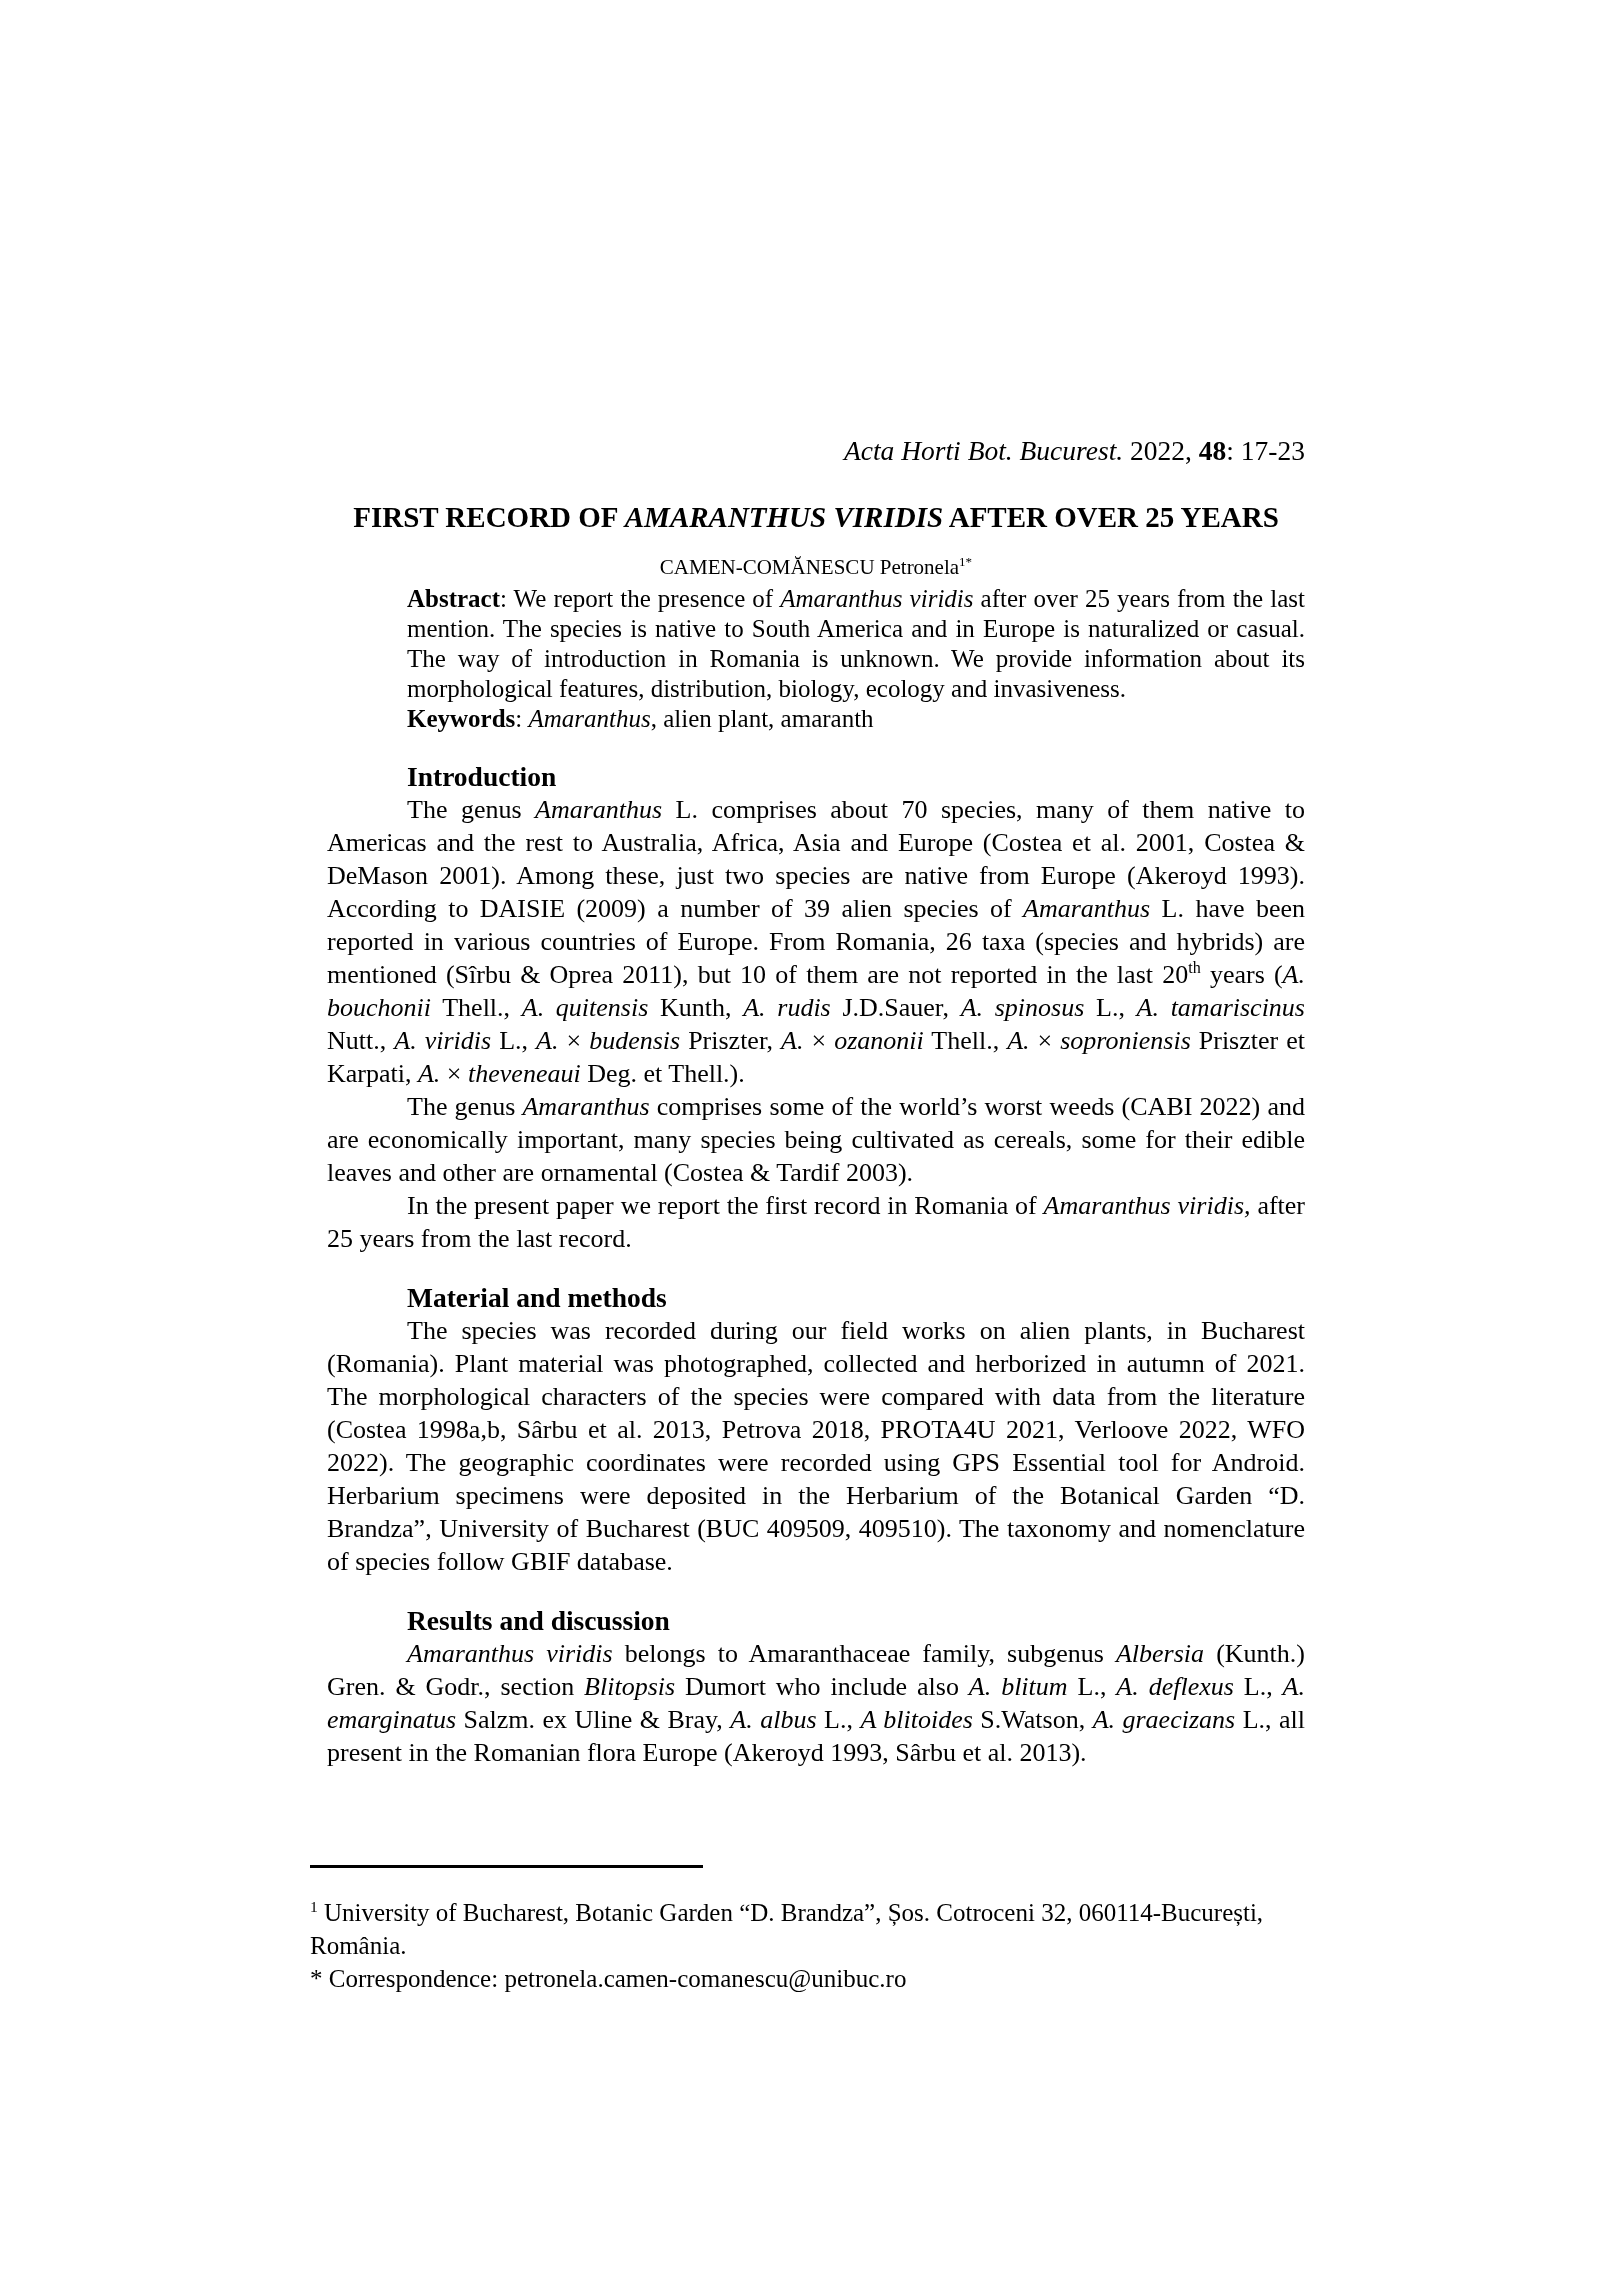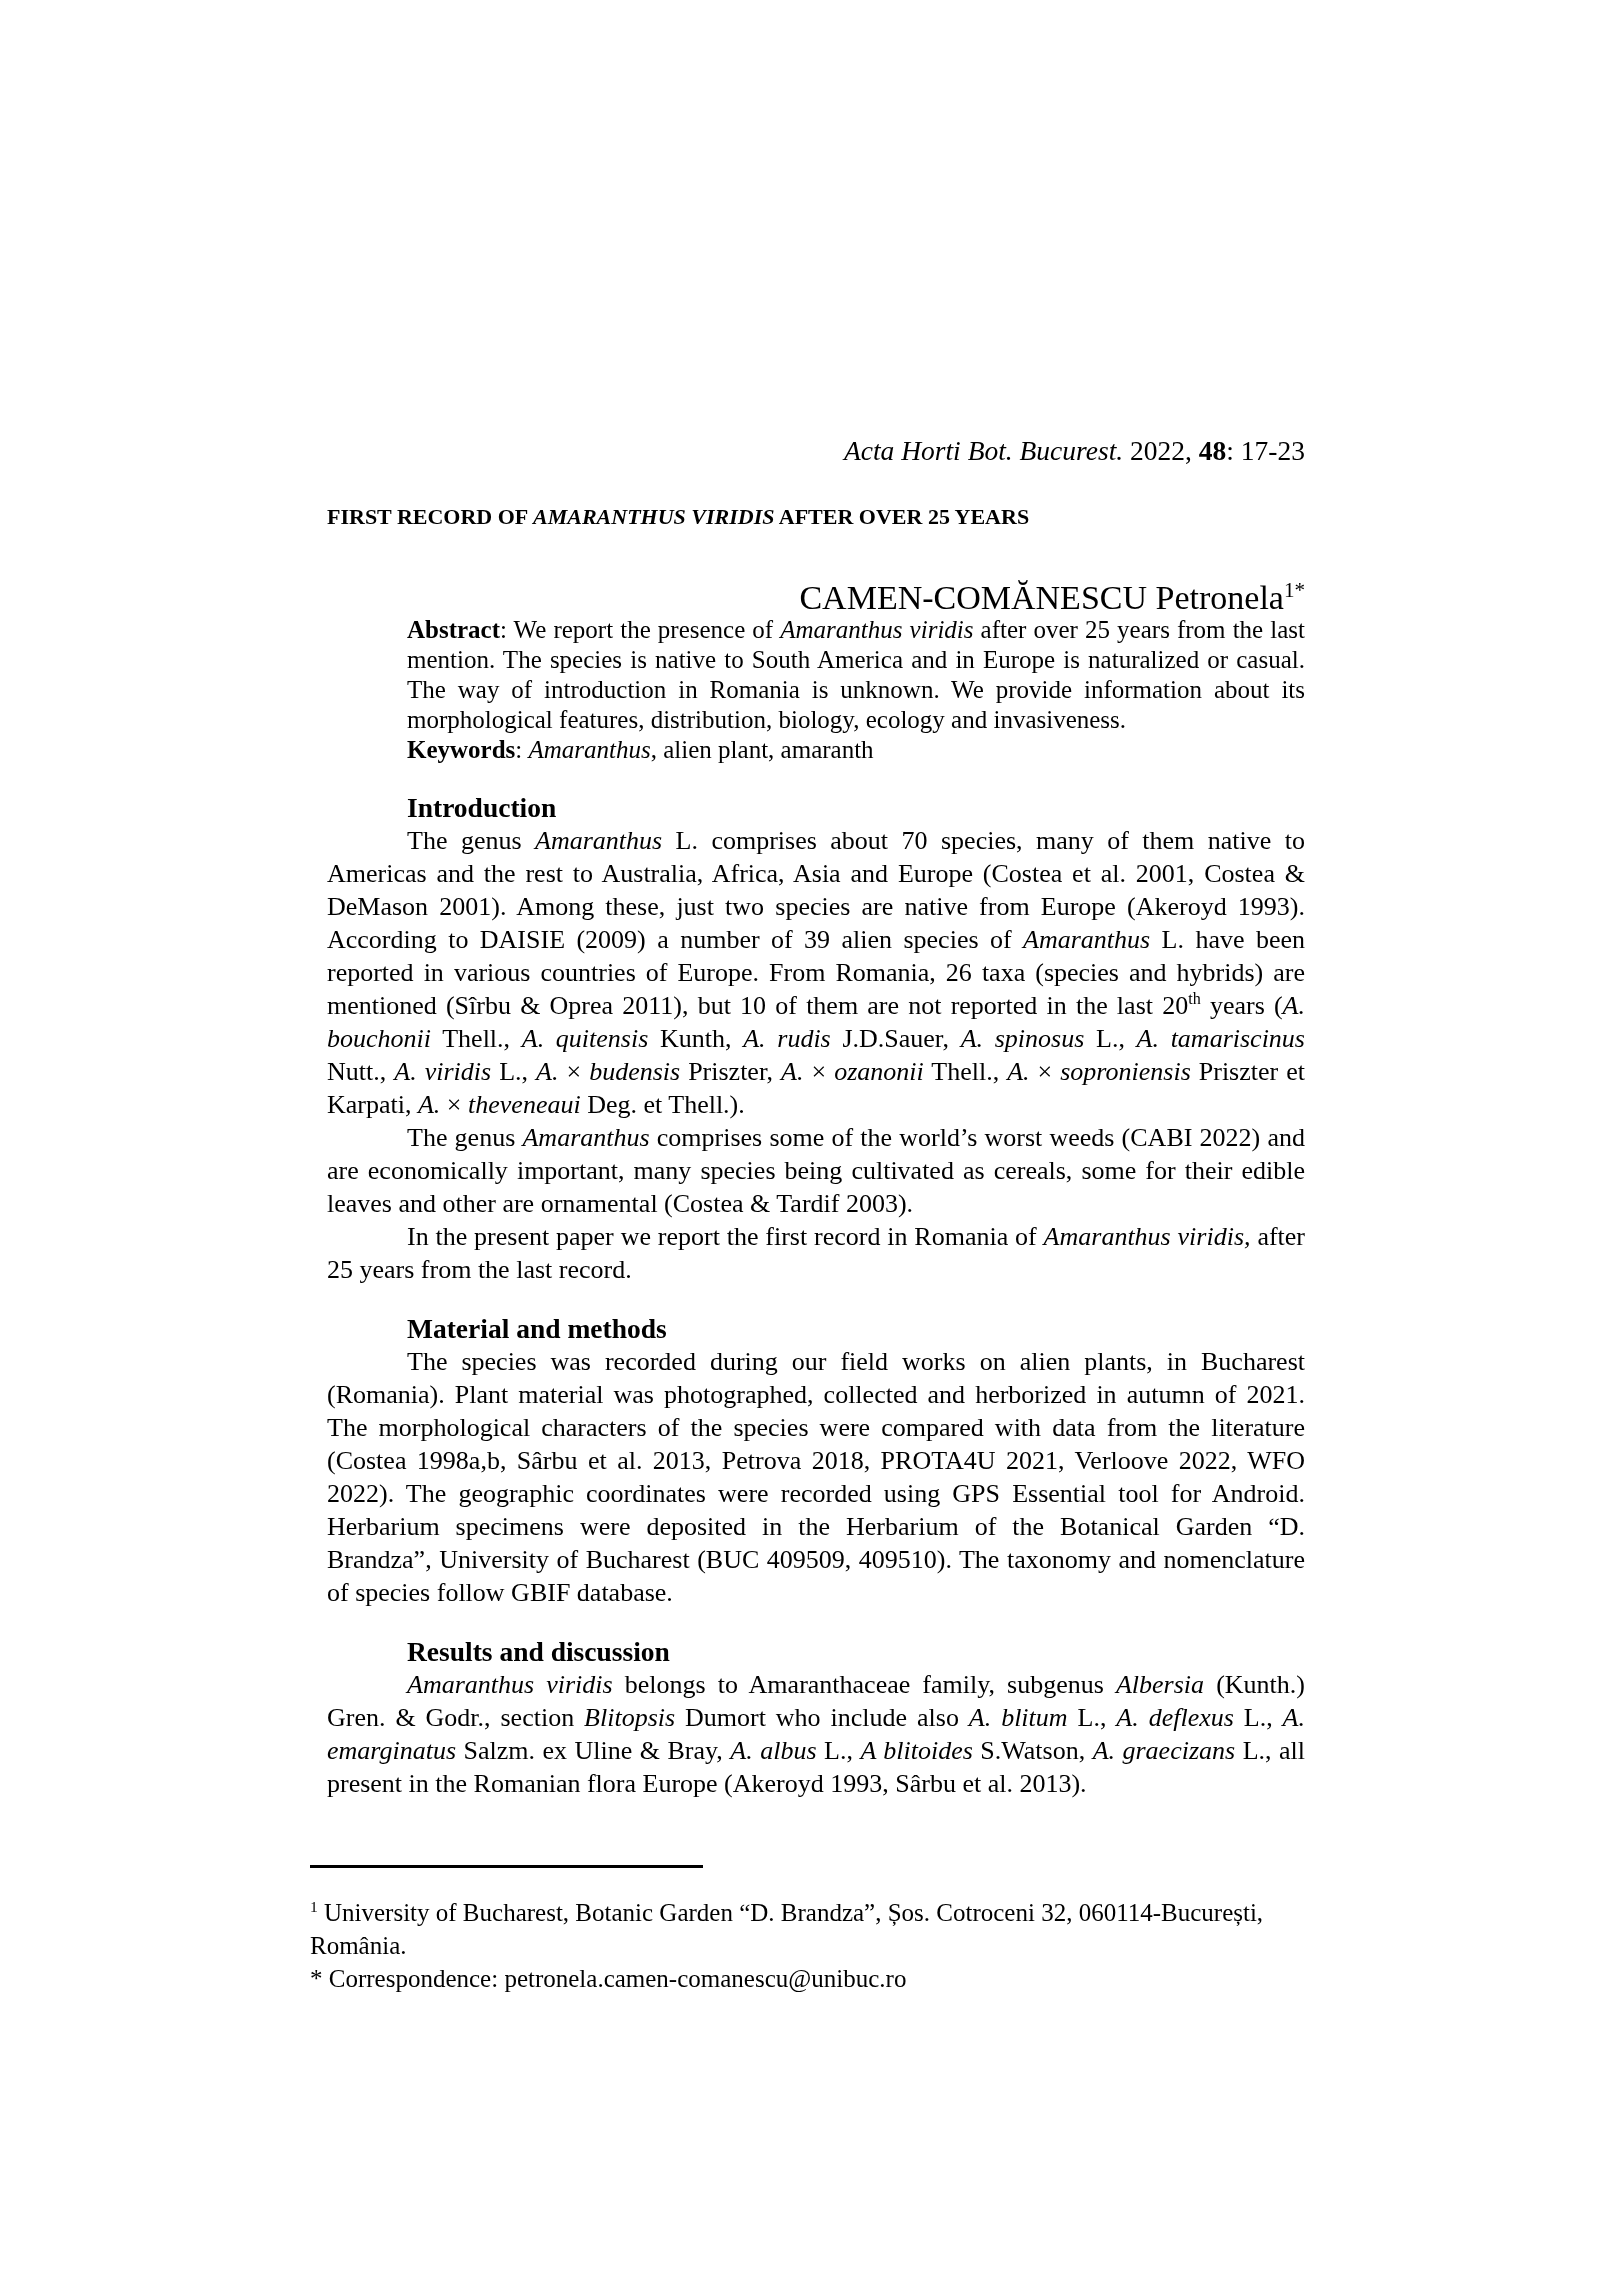--- a/index.html
+++ b/index.html
@@ -22,30 +22,31 @@
     top: 434px;
     width: 978px;
   }
   .journal-line {
     font-size: 27.5px;
     line-height: 34px;
     text-align: right;
     white-space: nowrap;
   }
   .title {
-    font-size: 22px;
+    font-size: 29px;
     line-height: 38px;
     font-weight: bold;
+    text-align: center;
     margin: 30px 0 0 0;
   }
   .author {
-    font-size: 34px;
+    font-size: 21px;
     line-height: 34px;
-    text-align: right;
-    margin-top: 45px;
+    text-align: center;
+    margin-top: 14px;
   }
   .abstract {
     margin-left: 80px;
     font-size: 25px;
     line-height: 30px;
     text-align: justify;
   }
   .abstract p { margin: 0; }
   .received {
     margin-top: 26px;

